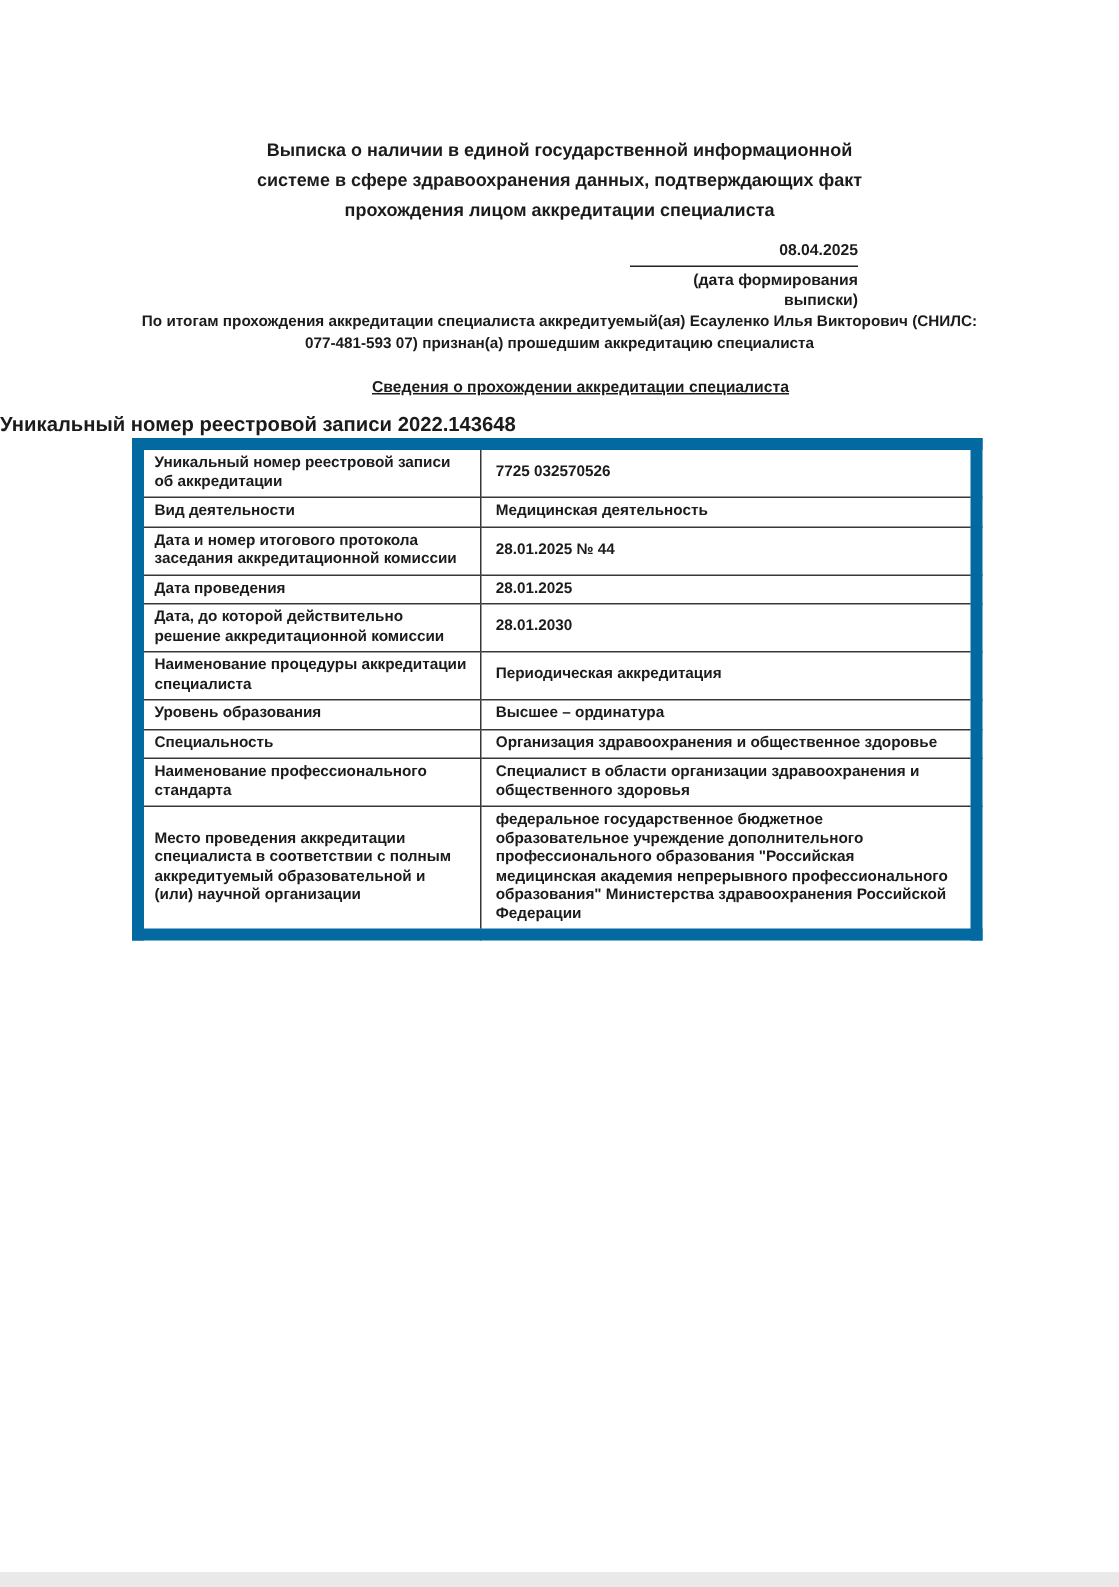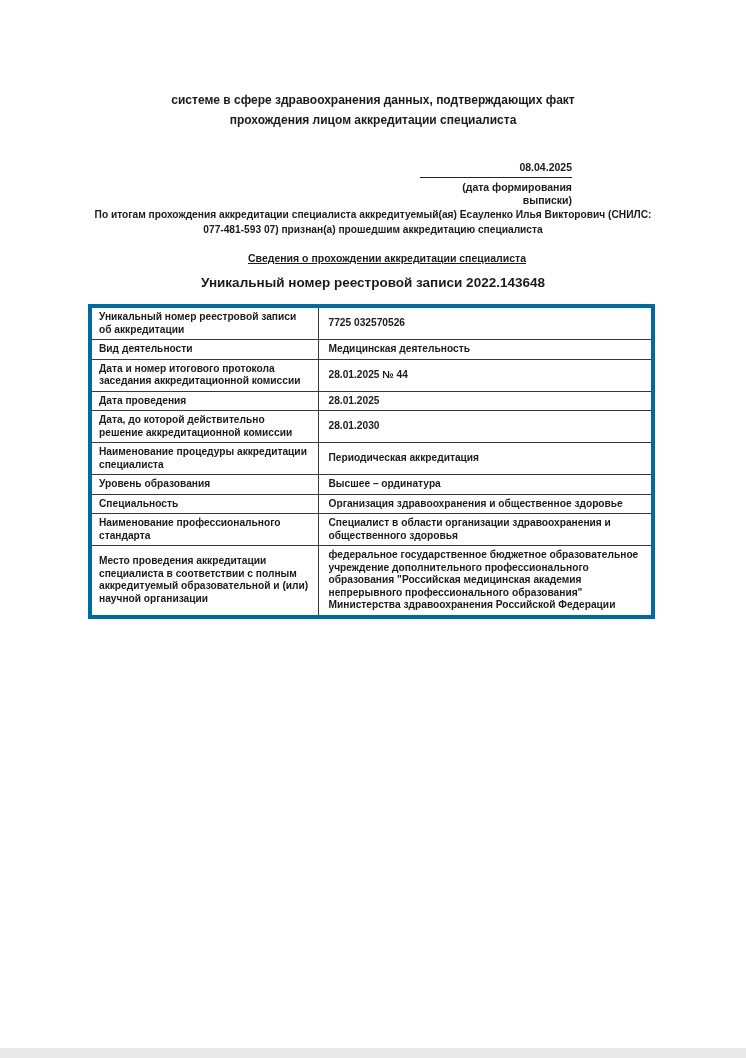--- a/index.html
+++ b/index.html
@@ -63,31 +63,30 @@
     text-align: center;
     font-size: 10.5px;
     text-decoration: underline;
     padding-left: 28px;
   }
   .record-heading {
     position: absolute;
     top: 275px;
     left: 0;
     right: 0;
-    text-align: center;
     font-size: 13.5px;
   }
   table.acc-table {
     position: absolute;
-    top: 304px;
+    top: 292px;
     left: 88px;
     width: 567px;
     border-collapse: collapse;
     table-layout: fixed;
-    border: 4px solid #0369a1;
+    border: 8px solid #0369a1;
   }
   table.acc-table td {
     border: 1px solid #383838;
     padding: 3px 8px 3px 7px;
     font-size: 10.2px;
     line-height: 12.5px;
     vertical-align: middle;
     font-weight: 700;
     word-wrap: break-word;
   }
@@ -102,20 +101,21 @@
     height: 10px;
     background: #e9e9e9;
   }
 </style>
 </head>
 <body>
 
 <div class="page">
 
   <div class="title">
+    <div>Выписка о наличии в единой государственной информационной</div>
     <div>системе в сфере здравоохранения данных, подтверждающих факт</div>
     <div>прохождения лицом аккредитации специалиста</div>
   </div>
 
   <div class="date-block">
     <span class="date-value">08.04.2025</span>
     <span class="date-caption">(дата формирования выписки)</span>
   </div>
 
   <div class="intro">По итогам прохождения аккредитации специалиста аккредитуемый(ая) Есауленко Илья Викторович (СНИЛС: 077-481-593 07) признан(а) прошедшим аккредитацию специалиста</div>

